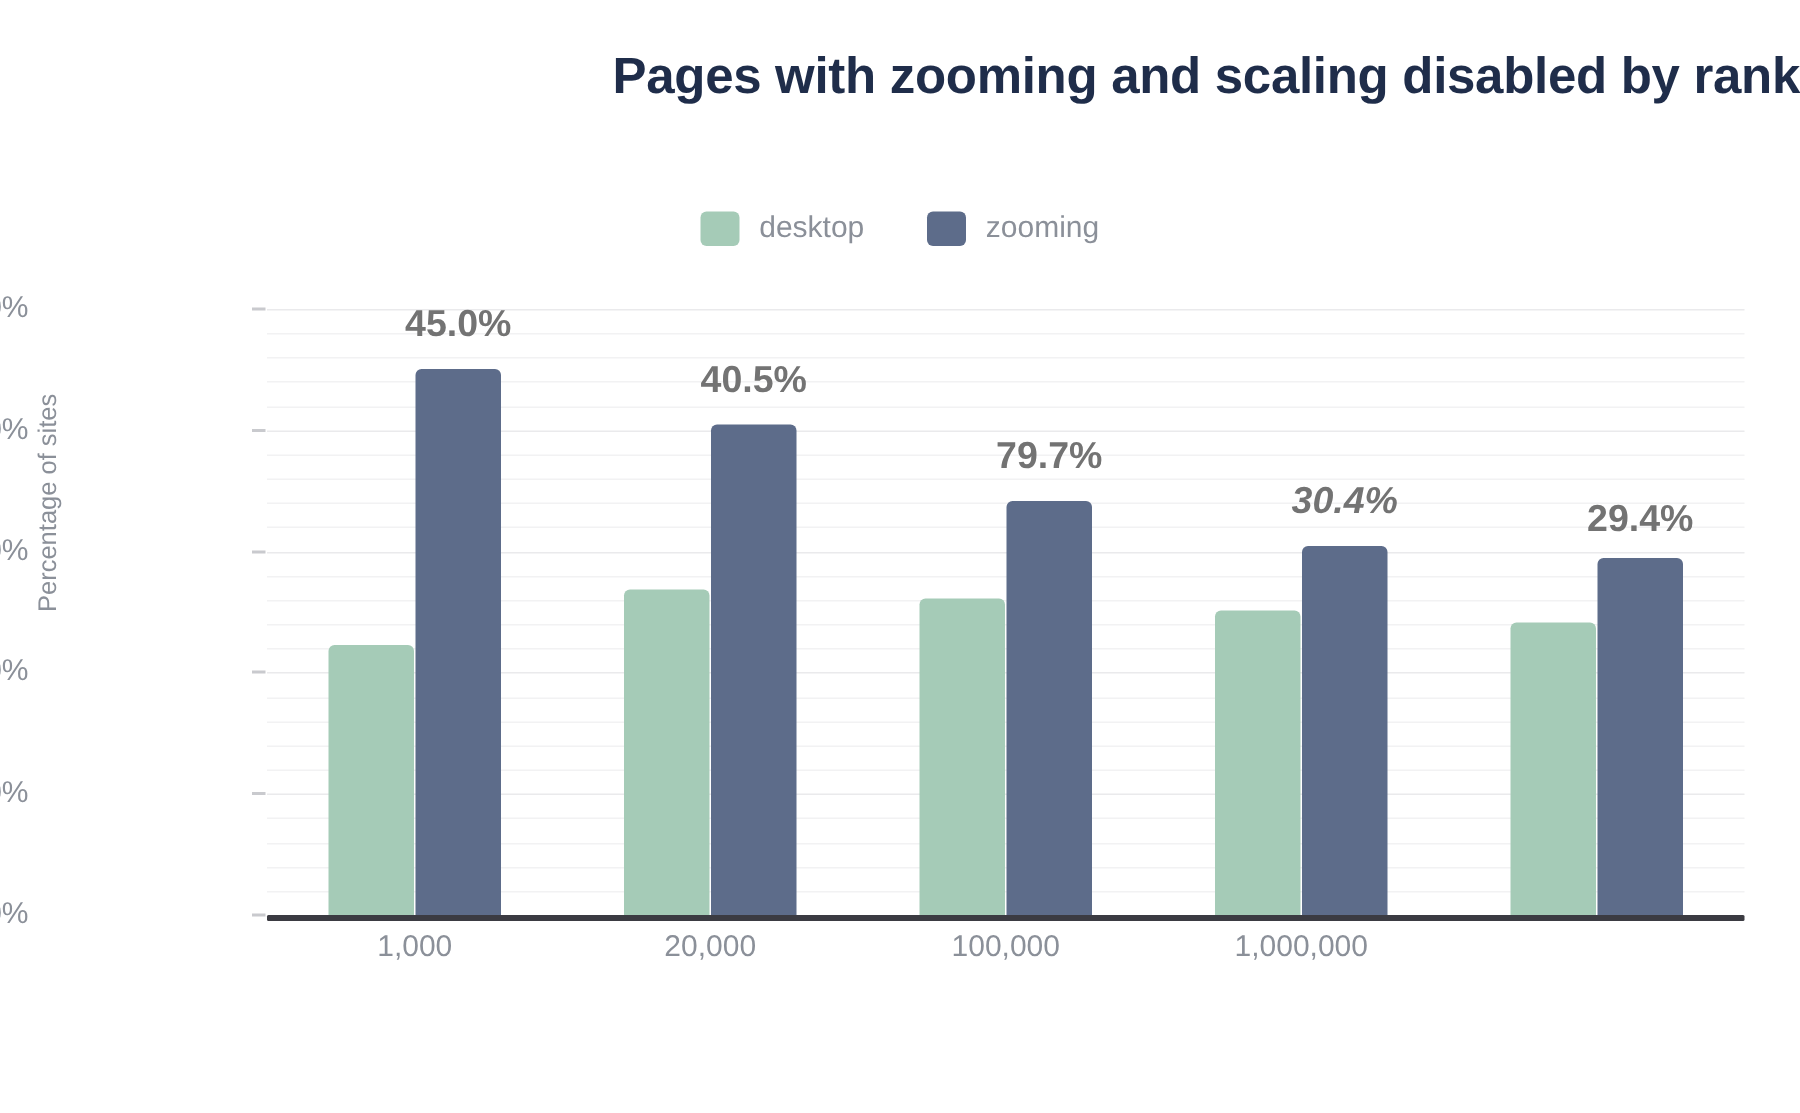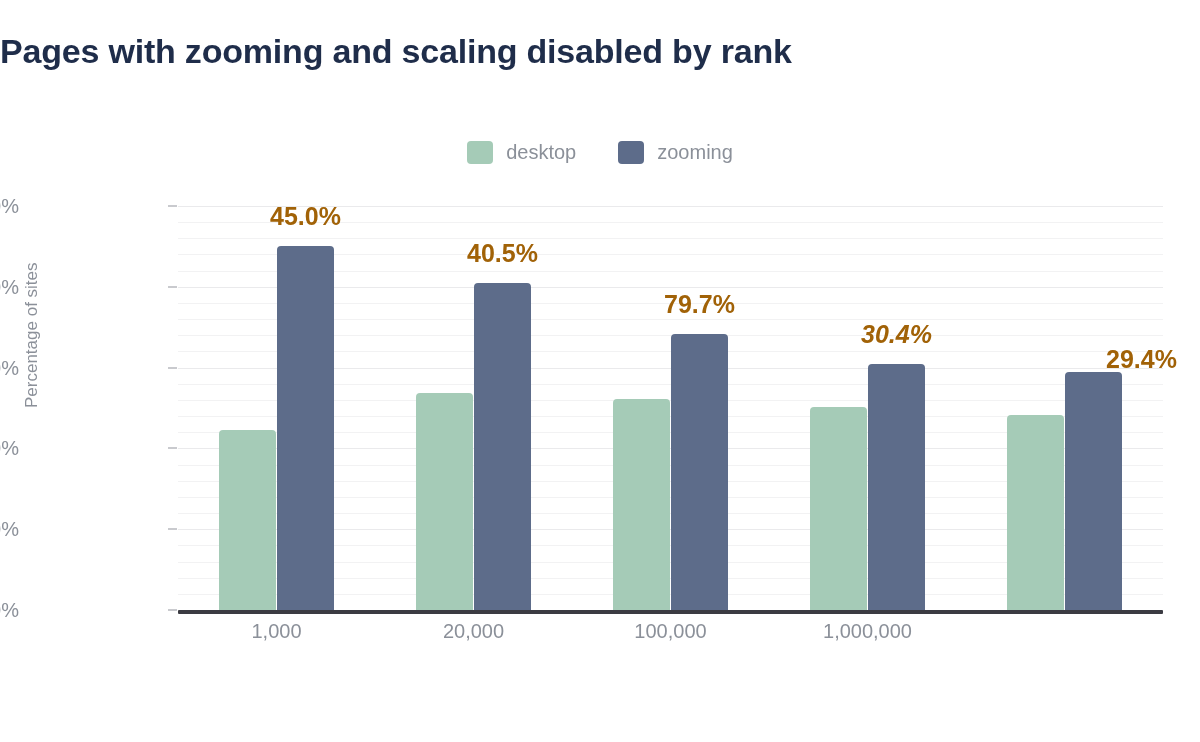--- a/index.html
+++ b/index.html
@@ -20,21 +20,21 @@
     position: absolute;
     inset: 0;
   }
 
   
   .chart-title {
     position: absolute;
     top: 32px;
     left: 0;
     width: 1200px;
-    text-align: left;
+    text-align: right;
     font-size: 34px;
     font-weight: bold;
     color: #1f2d4a;
     letter-spacing: -0.2px;
     white-space: nowrap;
   }
   .chart-subtitle {
     position: absolute;
     top: 88px;
     left: 0;
@@ -153,21 +153,21 @@
   
   .bar {
     position: absolute;
     bottom: 0;
     border-radius: 4px 4px 0 0;
   }
   .bar-label {
     position: absolute;
     font-size: 25px;
     font-weight: bold;
-    color: #a16207;
+    color: #737373;
     text-align: center;
     transform: translateX(-50%);
     white-space: nowrap;
   }
 </style>
 </head>
 <body>
 
 <div class="chart-root">
 
@@ -236,21 +236,21 @@
       <div class="bar" style="left: 296px; width: 57px; height: 327.24px; background: rgb(93, 108, 138);"></div>
       <div class="bar-label" style="left: 324.5px; top: 32.76px;">40.5%</div>
       <div class="bar" style="left: 435px; width: 57px; height: 210.888px; background: rgb(165, 203, 183);"></div>
       <div class="bar" style="left: 493px; width: 57px; height: 275.528px; background: rgb(93, 108, 138);"></div>
       <div class="bar-label" style="left: 521.5px; top: 84.472px;">79.7%</div>
       <div class="bar" style="left: 632px; width: 57px; height: 202.808px; background: rgb(165, 203, 183);"></div>
       <div class="bar" style="left: 690px; width: 57px; height: 245.632px; background: rgb(93, 108, 138);"></div>
       <div class="bar-label" style="left: 718.5px; top: 114.368px; font-style: italic;">30.4%</div>
       <div class="bar" style="left: 829px; width: 57px; height: 194.728px; background: rgb(165, 203, 183);"></div>
       <div class="bar" style="left: 887px; width: 57px; height: 237.552px; background: rgb(93, 108, 138);"></div>
-      <div class="bar-label" style="left: 915.5px; top: 139px; margin-left: 48px;">29.4%</div>
+      <div class="bar-label" style="left: 915.5px; top: 126px;">29.4%</div>
     </div>
 
   <div class="baseline" style="left:178px; top:610px;"></div>
 
   <div id="xticks">
       <div class="xtick" style="left: 276.5px;">1,000</div>
       <div class="xtick" style="left: 473.5px;">20,000</div>
       <div class="xtick" style="left: 670.5px;">100,000</div>
       <div class="xtick" style="left: 867.5px;">1,000,000</div>
     </div>

